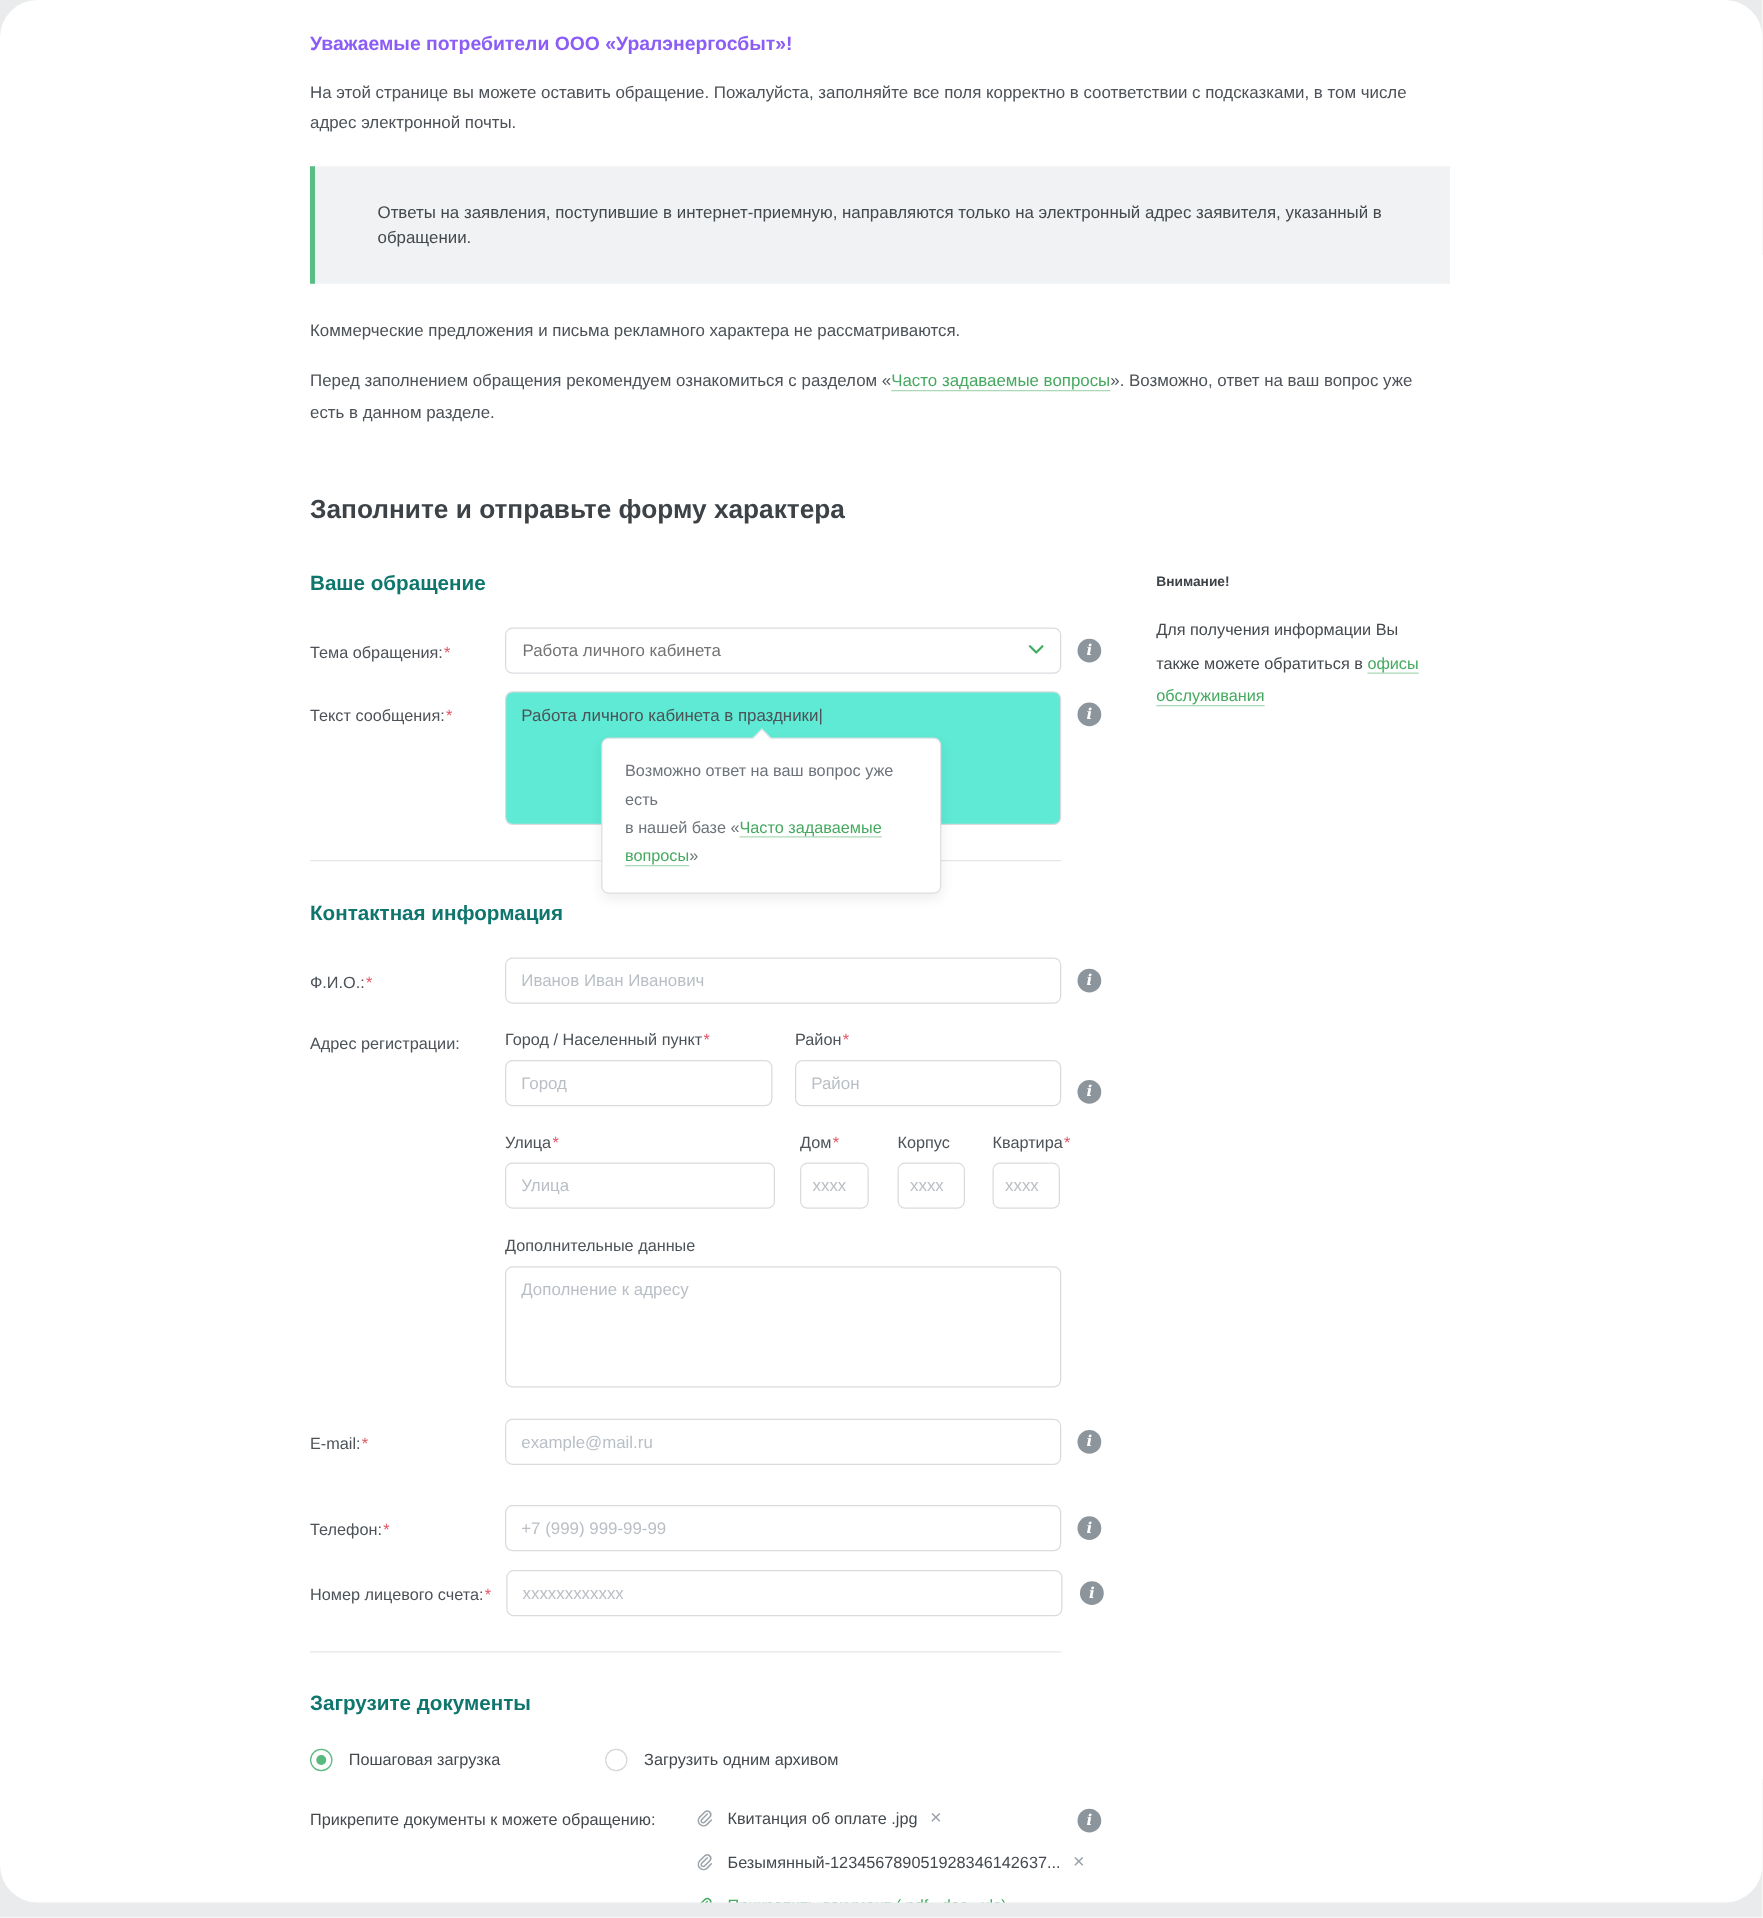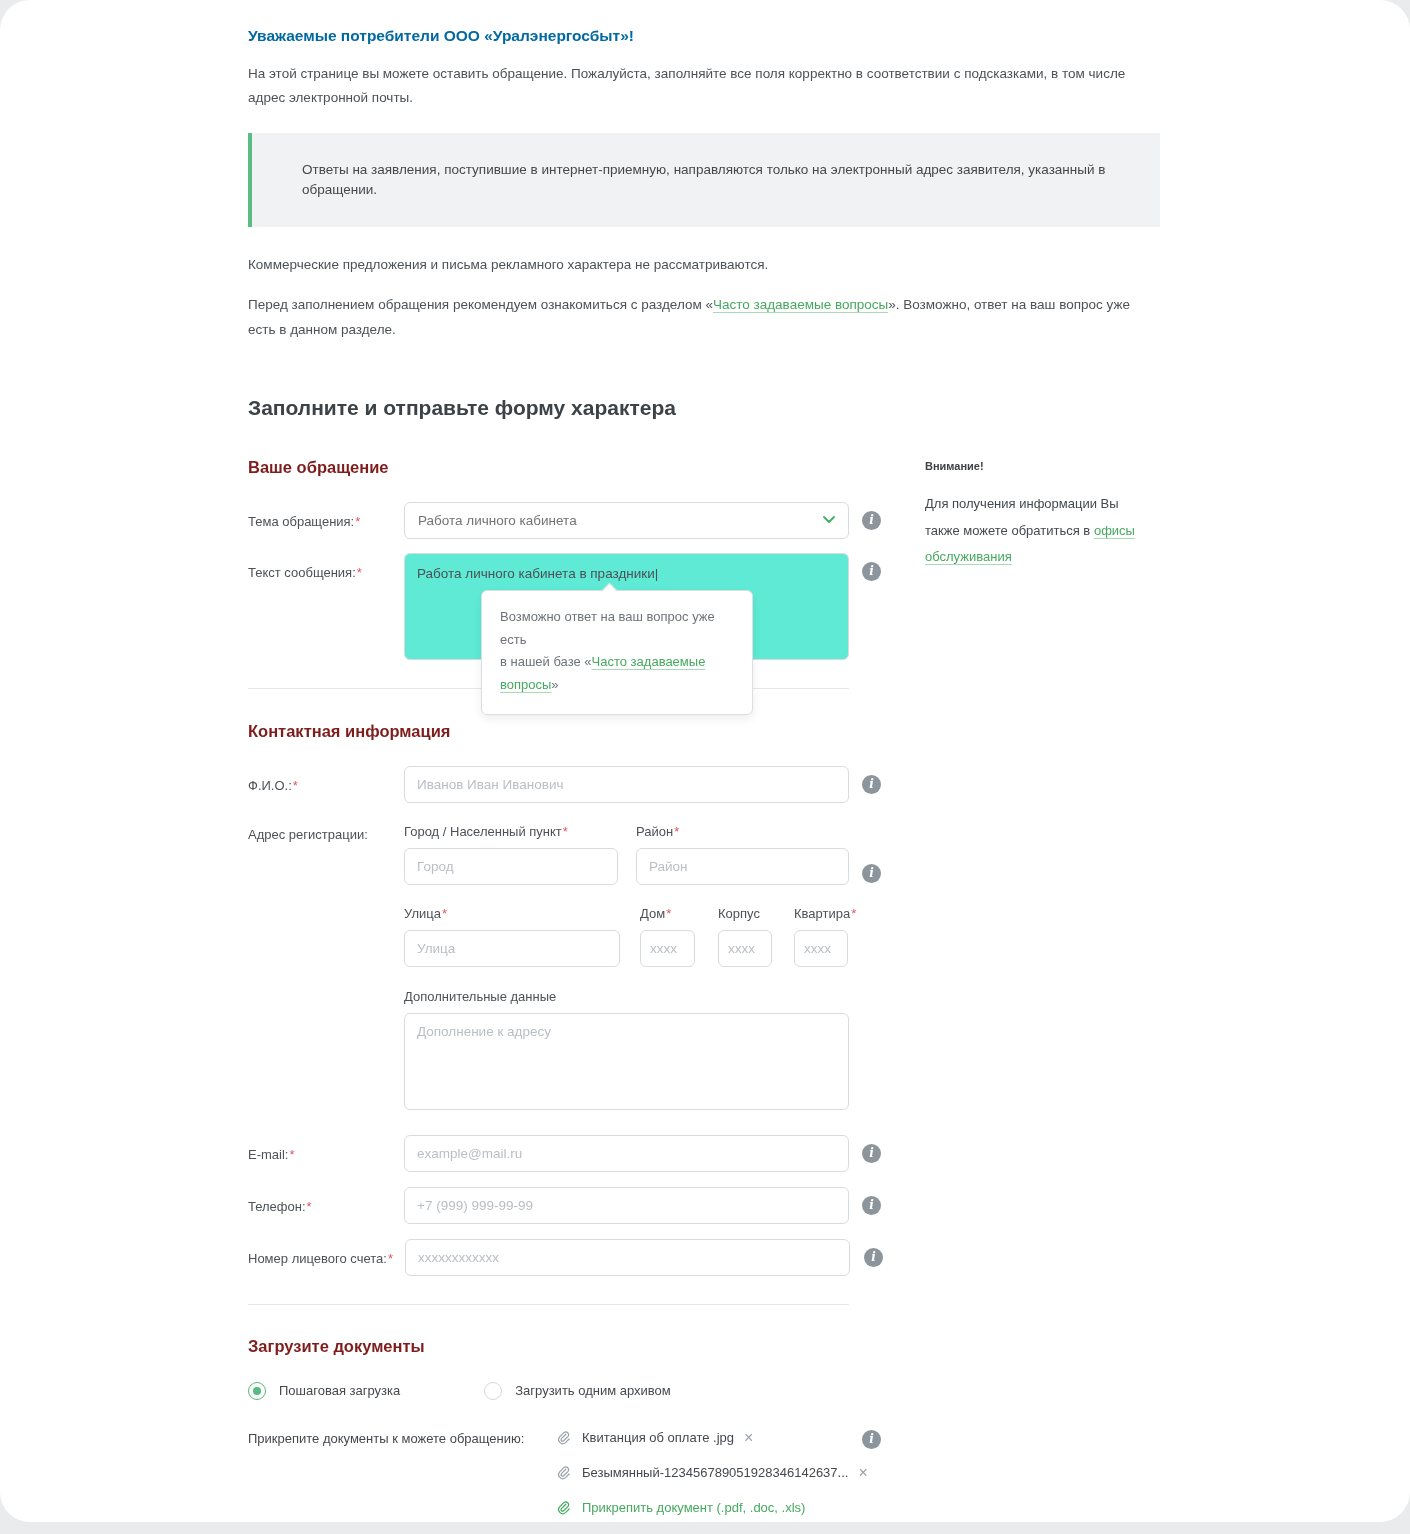--- a/index.html
+++ b/index.html
@@ -17,41 +17,41 @@
     font-family:"Liberation Sans", sans-serif;
     color:#44494e;
   }
   .card{
     width:1410px;height:1522px;
     background:#fff;border-radius:30px;
     overflow:hidden;
   }
   .content{margin-left:248px;width:912px;padding-top:27px;}
 
-  .page-title{font-size:15.5px;font-weight:bold;color:#0369a1;margin:0;}
+  .page-title{font-size:15.5px;font-weight:bold;color:#8b5cf6;margin:0;}
   .para{font-size:13.5px;color:#4c5257;line-height:1.8;margin:17px 0 0;}
   .notice{
     margin-top:22px;background:#f1f2f3;
     border-left:4px solid var(--notice-green);
     padding:27px 40px 27px 50px;
     font-size:13.5px;color:#44494e;line-height:1.5;
   }
   .green-link{
     color:var(--link-green);cursor:pointer;
     text-decoration:underline;
     text-decoration-color:rgba(69,169,95,.45);
     text-underline-offset:3px;
   }
   .form-title{font-size:21px;font-weight:bold;color:#3d4247;margin:54px 0 0;}
 
   .form-wrap{display:flex;margin-top:38px;}
   .main-col{width:635px;flex-shrink:0;}
   .side-col{width:224px;margin-left:42px;}
 
-  .sec-title{font-size:16.5px;font-weight:bold;color:#7f1d1d;margin:0;}
+  .sec-title{font-size:16.5px;font-weight:bold;color:#0f766e;margin:0;}
 
   .frow{display:flex;margin-top:22px;}
   .flabel{width:156px;flex-shrink:0;font-size:13px;color:#4c5257;padding-top:11px;line-height:1.4;}
   .fcontrol{width:445px;flex-shrink:0;position:relative;}
   .ficon{margin-left:13px;padding-top:9px;flex-shrink:0;}
   .ficon.addr-align{padding-top:40px;}
   .req{color:var(--required-red);margin-left:1px;}
 
   .input,.select-box,.ta{
     width:100%;border:1px solid #d9dcdf;border-radius:6px;background:#fff;
@@ -239,21 +239,21 @@
         <div class="frow" style="margin-top:25px;">
           <div class="flabel"><span>E-mail:</span><span class="req">*</span></div>
           <div class="fcontrol">
             <input class="input" placeholder="example@mail.ru" style="">
           </div>
           <div class="ficon">
               <span class="info-icon">i</span>
             </div>
         </div>
 
-        <div class="frow" style="margin-top:15px;">
+        <div class="frow" style="margin-top:32px;">
           <div class="flabel"><span>Телефон:</span><span class="req">*</span></div>
           <div class="fcontrol">
             <input class="input" placeholder="+7 (999) 999-99-99" style="">
           </div>
           <div class="ficon">
               <span class="info-icon">i</span>
             </div>
         </div>
 
         <div class="frow" style="margin-top:15px;justify-content:space-between;">

